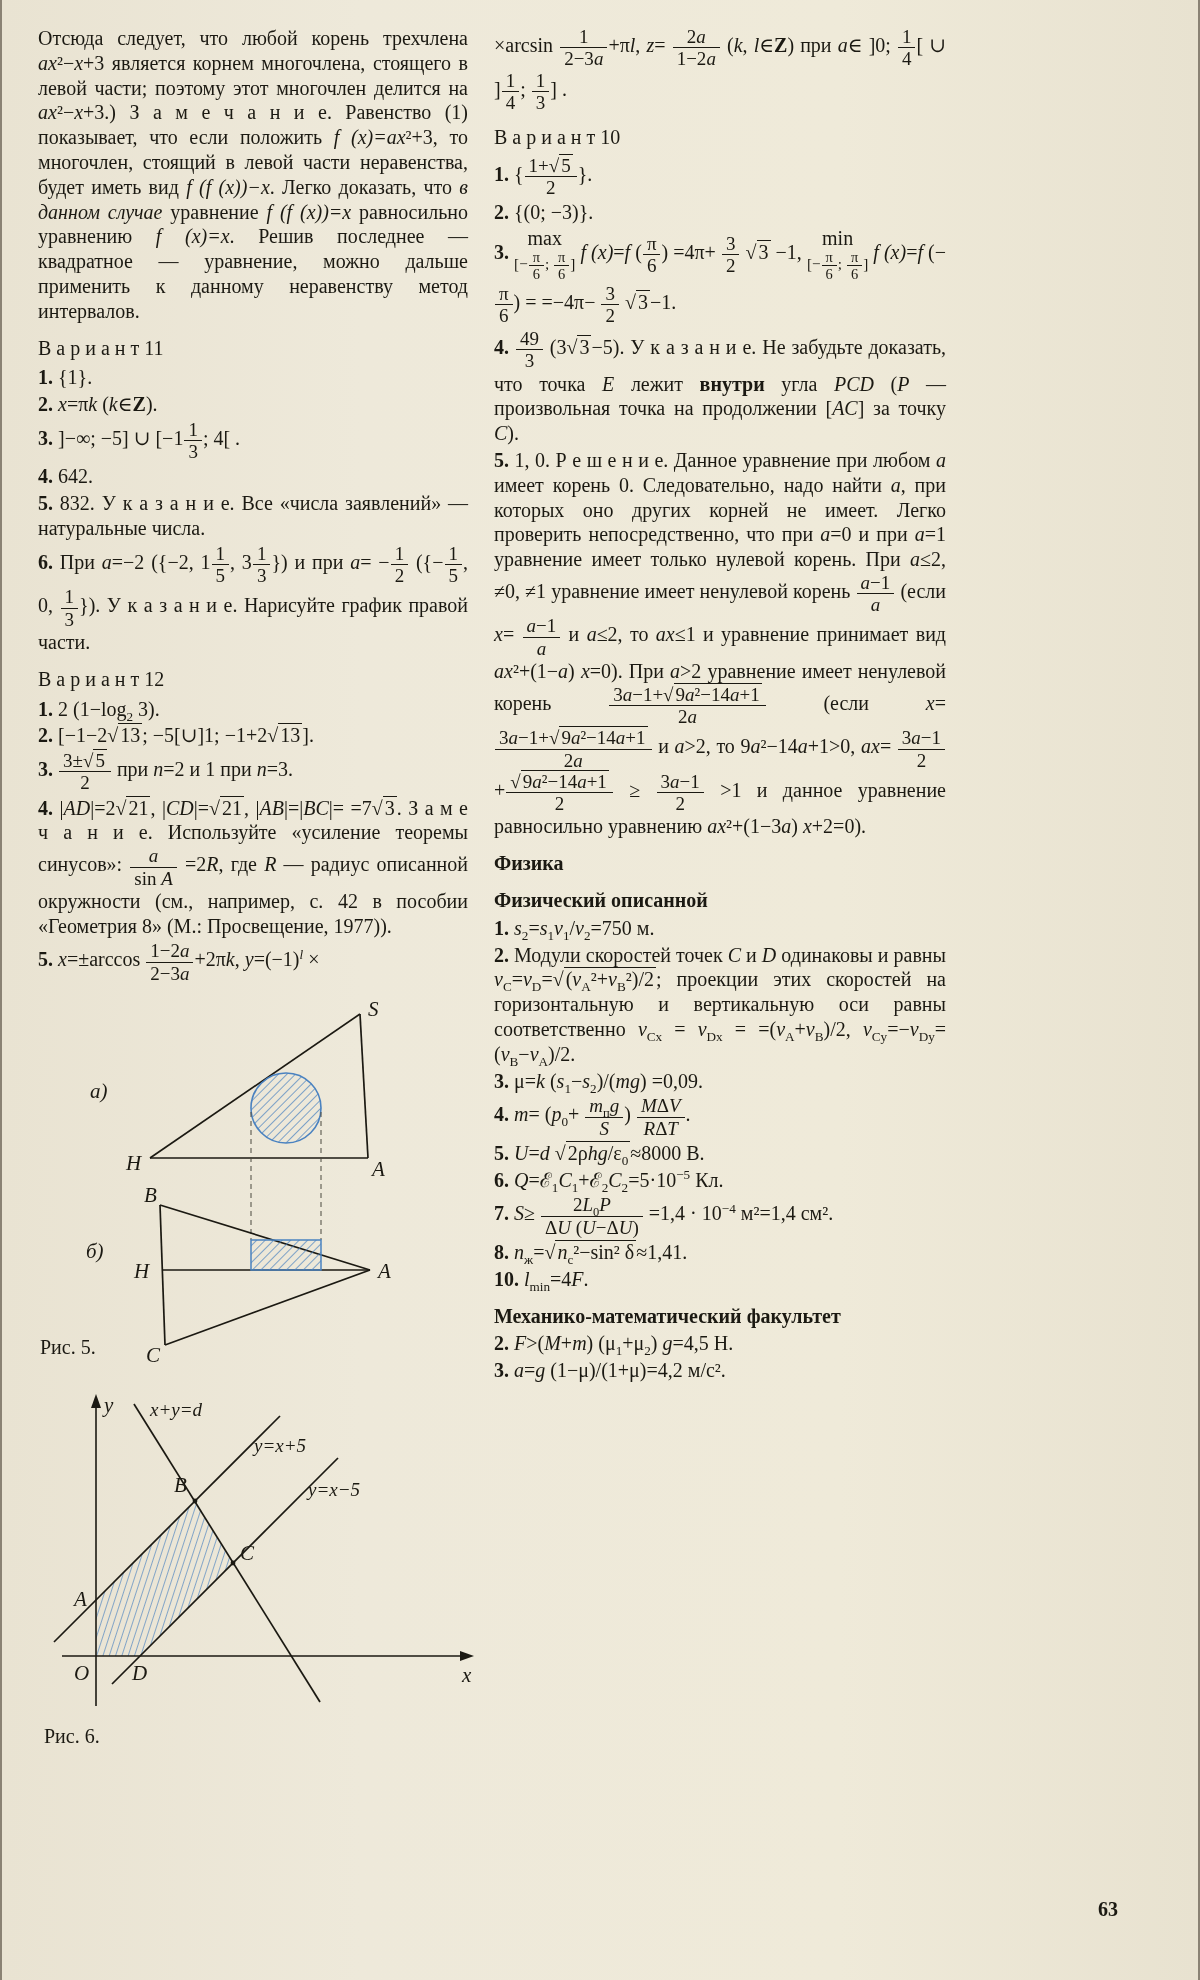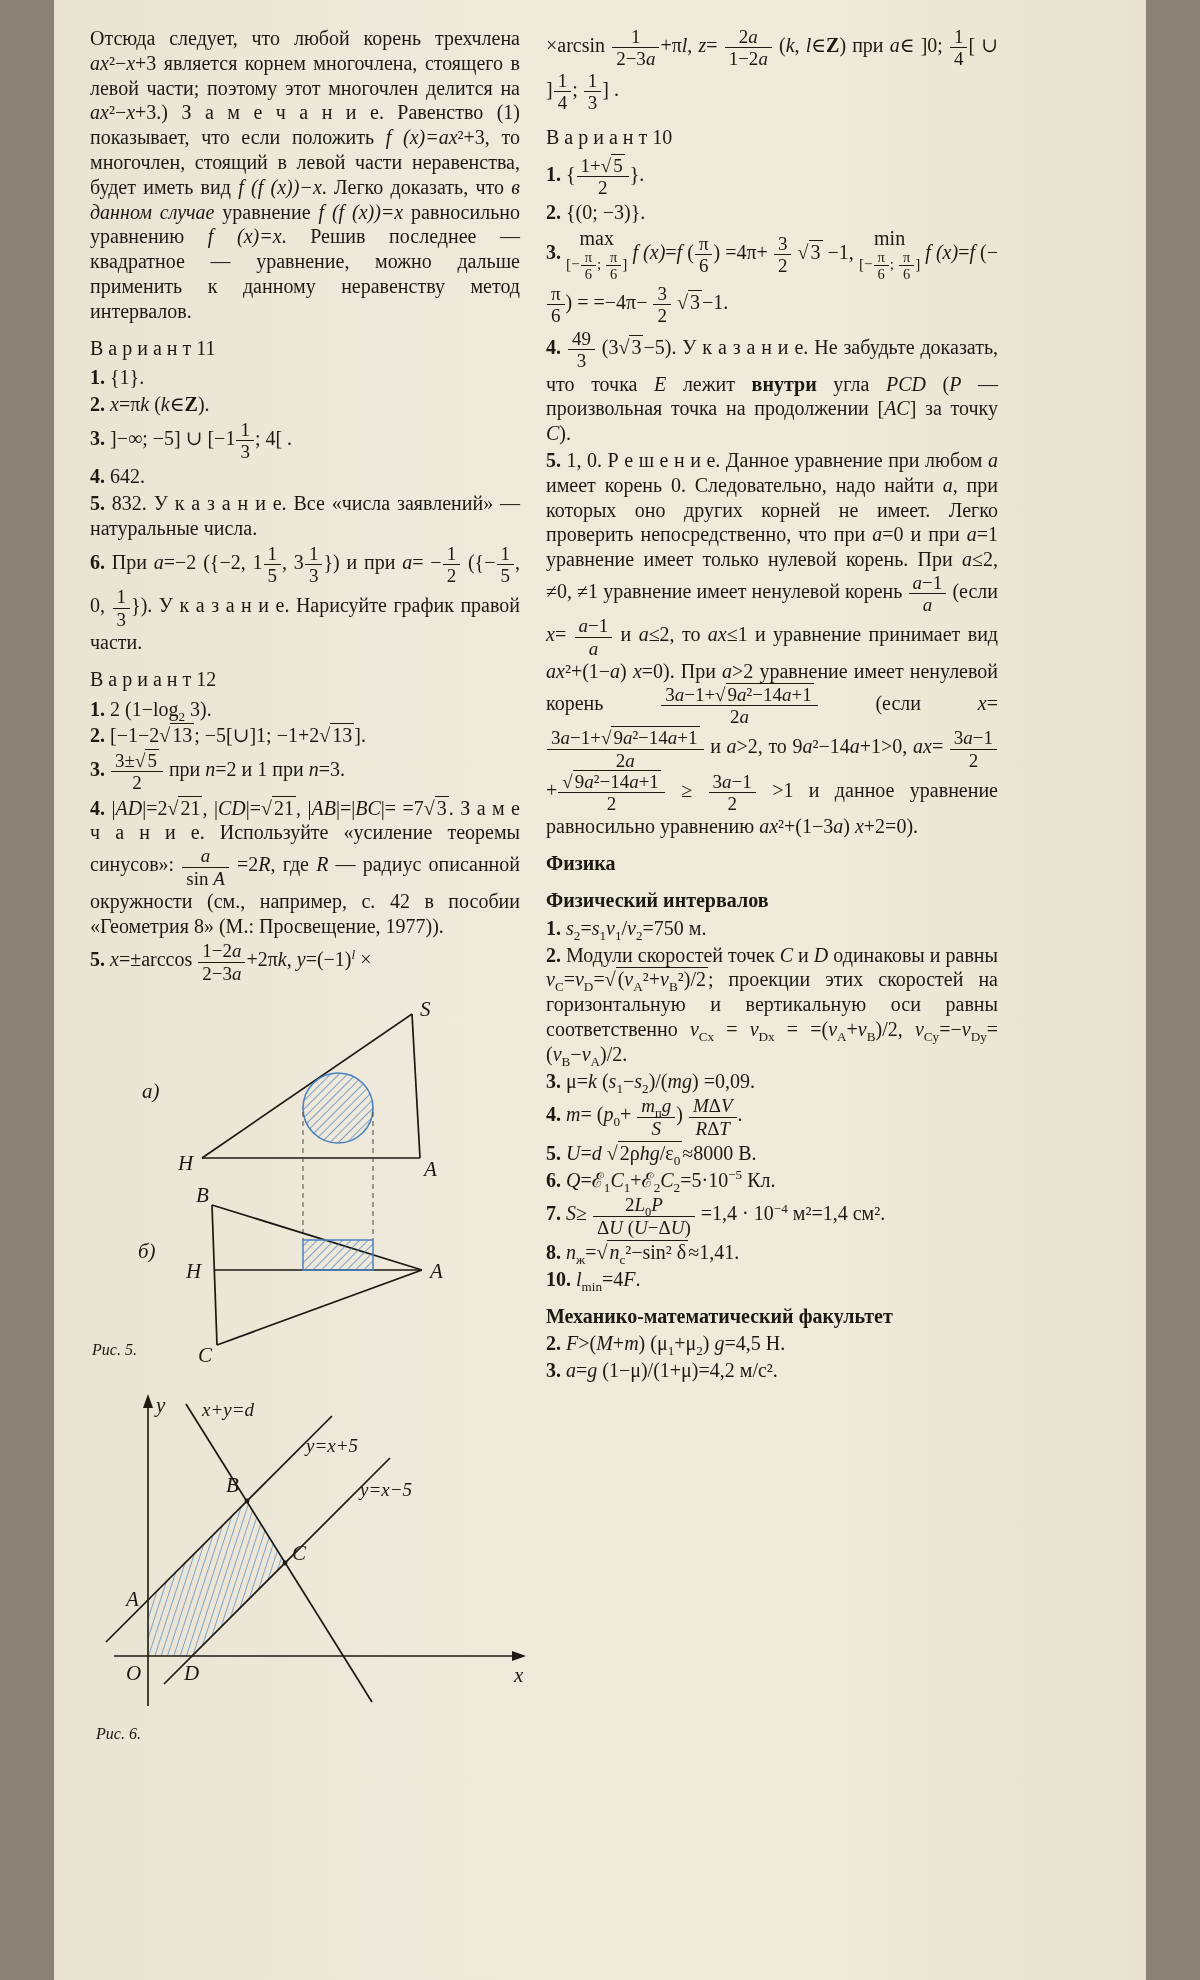--- a/index.html
+++ b/index.html
@@ -1,18 +1,18 @@
 <!DOCTYPE html>
 <html><head>
 <meta charset="utf-8">
 <style>
   * { margin:0; padding:0; box-sizing:border-box; }
   html,body { background:#8a8274; }
   .page {
-    position:relative; width:1092px; height:1980px; margin:0 auto;
+    position:relative; width:1196px; height:1980px; margin:0 auto;
     background:linear-gradient(90deg,#e9e3d2 0%, #eee9da 30%, #efead9 70%, #e8e2d0 100%);
     font-family:"Liberation Serif","DejaVu Serif",serif;
     color:#1b1912; overflow:hidden;
   }
   .col { position:absolute; top:26px; font-size:20px; line-height:1.24; }
   .col-left  { left:36px;  width:430px; }
   .col-right { left:492px; width:452px; }
   p.body, p.it { text-align:justify; }
   p.it { margin:2px 0; }
   .vt { margin:12px 0 5px 0; }
@@ -24,21 +24,21 @@
   .fr .fn { display:block; border-bottom:1.3px solid #1b1912; padding:0 4px; }
   .fr .fd { display:block; padding:0 4px; }
   .sq { white-space:nowrap; }
   .sq .rad { border-top:1.3px solid #1b1912; padding:0 2px; }
   .st { display:inline-block; vertical-align:middle; text-align:center; line-height:1.1; }
   .st .sa { display:block; }
   .st .sb { display:block; font-size:0.76em; }
   
   .fig { position:relative; margin-top:16px; }
   .fig svg { display:block; }
-  .figcap { font-style:italic; font-size:16px; }
+  .figcap { font-size:20px; }
   .figcap-5 { position:absolute; left:2px; bottom:12px; }
   .figcap-6 { margin:6px 0 0 6px; }
   .svglbl { font-family:"Liberation Serif","DejaVu Serif",serif; font-style:italic; font-size:21px; fill:#1b1912; }
   .svgeq  { font-family:"Liberation Serif","DejaVu Serif",serif; font-style:italic; font-size:19px; fill:#1b1912; }
   .pgnum { position:absolute; left:1096px; top:1898px; font-weight:bold; font-size:20px; }
 </style>
 </head>
 <body>
 
 <div class="page">
@@ -146,21 +146,21 @@
     <p class="body">×arcsin <span class="fr"><span class="fn">1</span><span class="fd">2−3<i>a</i></span></span>+π<i>l</i>,   <i>z</i>= <span class="fr"><span class="fn">2<i>a</i></span><span class="fd">1−2<i>a</i></span></span>   (<i>k</i>, <i>l</i>∈<b>Z</b>)  при <i>a</i>∈ ]0; <span class="fr"><span class="fn">1</span><span class="fd">4</span></span>[ ∪ ]<span class="fr"><span class="fn">1</span><span class="fd">4</span></span>; <span class="fr"><span class="fn">1</span><span class="fd">3</span></span>] .</p>
 
     <p class="vt">В а р и а н т   10</p>
     <p class="it"><b>1.</b> {<span class="fr"><span class="fn">1+<span class="sq">√<span class="rad">5</span></span></span><span class="fd">2</span></span>}.</p>
     <p class="it"><b>2.</b> {(0; −3)}.</p>
     <p class="it"><b>3.</b> <span class="st"><span class="sa">max</span><span class="sb">[−<span class="fr"><span class="fn">π</span><span class="fd">6</span></span>; <span class="fr"><span class="fn">π</span><span class="fd">6</span></span>]</span></span>  <i>f (x)</i>=<i>f</i> (<span class="fr"><span class="fn">π</span><span class="fd">6</span></span>) =4π+ <span class="fr"><span class="fn">3</span><span class="fd">2</span></span> <span class="sq">√<span class="rad">3</span></span> −1,    <span class="st"><span class="sa">min</span><span class="sb">[−<span class="fr"><span class="fn">π</span><span class="fd">6</span></span>; <span class="fr"><span class="fn">π</span><span class="fd">6</span></span>]</span></span>  <i>f (x)</i>=<i>f</i> (− <span class="fr"><span class="fn">π</span><span class="fd">6</span></span>) =  =−4π− <span class="fr"><span class="fn">3</span><span class="fd">2</span></span> <span class="sq">√<span class="rad">3</span></span>−1.</p>
     <p class="it"><b>4.</b> <span class="fr"><span class="fn">49</span><span class="fd">3</span></span> (3<span class="sq">√<span class="rad">3</span></span>−5).   У к а з а н и е.   Не забудьте доказать, что точка <i>E</i> лежит <b>внутри</b> угла <i>PCD</i> (<i>P</i> — произвольная точка на продолжении [<i>AC</i>] за точку <i>C</i>).</p>
     <p class="it"><b>5.</b> 1, 0.  Р е ш е н и е.  Данное уравнение при любом <i>a</i> имеет корень 0. Следовательно, надо найти <i>a</i>, при которых оно других корней не имеет. Легко проверить непосредственно, что при <i>a</i>=0 и при <i>a</i>=1 уравнение имеет только нулевой корень. При <i>a</i>≤2, ≠0, ≠1 уравнение имеет ненулевой корень <span class="fr"><span class="fn"><i>a</i>−1</span><span class="fd"><i>a</i></span></span>  (если <i>x</i>= <span class="fr"><span class="fn"><i>a</i>−1</span><span class="fd"><i>a</i></span></span> и <i>a</i>≤2, то <i>ax</i>≤1 и уравнение принимает вид <i>ax</i>²+(1−<i>a</i>) <i>x</i>=0). При <i>a</i>&gt;2 уравнение имеет ненулевой корень <span class="fr"><span class="fn">3<i>a</i>−1+<span class="sq">√<span class="rad">9<i>a</i>²−14<i>a</i>+1</span></span></span><span class="fd">2<i>a</i></span></span>  (если <i>x</i>= <span class="fr"><span class="fn">3<i>a</i>−1+<span class="sq">√<span class="rad">9<i>a</i>²−14<i>a</i>+1</span></span></span><span class="fd">2<i>a</i></span></span>  и  <i>a</i>&gt;2,  то 9<i>a</i>²−14<i>a</i>+1&gt;0,  <i>ax</i>= <span class="fr"><span class="fn">3<i>a</i>−1</span><span class="fd">2</span></span>+<span class="fr"><span class="fn"><span class="sq">√<span class="rad">9<i>a</i>²−14<i>a</i>+1</span></span></span><span class="fd">2</span></span> ≥ <span class="fr"><span class="fn">3<i>a</i>−1</span><span class="fd">2</span></span> &gt;1 и данное уравнение равносильно уравнению <i>ax</i>²+(1−3<i>a</i>) <i>x</i>+2=0).</p>
 
     <p class="bh">Физика</p>
-    <p class="bh">Физический интервалов</p>
+    <p class="bh">Физический описанной</p>
     <p class="it"><b>1.</b> <i>s</i><sub>2</sub>=<i>s</i><sub>1</sub><i>v</i><sub>1</sub>/<i>v</i><sub>2</sub>=750 м.</p>
     <p class="it"><b>2.</b> Модули скоростей точек <i>C</i> и <i>D</i> одинаковы и равны <i>v</i><sub>C</sub>=<i>v</i><sub>D</sub>=<span class="sq">√<span class="rad">(<i>v</i><sub>A</sub>²+<i>v</i><sub>B</sub>²)/2</span></span>;  проекции этих скоростей на горизонтальную и вертикальную оси равны соответственно <i>v</i><sub>Cx</sub> = <i>v</i><sub>Dx</sub> = =(<i>v</i><sub>A</sub>+<i>v</i><sub>B</sub>)/2,  <i>v</i><sub>Cy</sub>=−<i>v</i><sub>Dy</sub>=(<i>v</i><sub>B</sub>−<i>v</i><sub>A</sub>)/2.</p>
     <p class="it"><b>3.</b> μ=<i>k</i> (<i>s</i><sub>1</sub>−<i>s</i><sub>2</sub>)/(<i>mg</i>) =0,09.</p>
     <p class="it"><b>4.</b> <i>m</i>= (<i>p</i><sub>0</sub>+ <span class="fr"><span class="fn"><i>m</i><sub>п</sub><i>g</i></span><span class="fd"><i>S</i></span></span>) <span class="fr"><span class="fn"><i>M</i>Δ<i>V</i></span><span class="fd"><i>R</i>Δ<i>T</i></span></span>.</p>
     <p class="it"><b>5.</b> <i>U</i>=<i>d</i> <span class="sq">√<span class="rad">2ρ<i>hg</i>/ε<sub>0</sub></span></span>≈8000 В.</p>
     <p class="it"><b>6.</b> <i>Q</i>=ℰ<sub>1</sub><i>C</i><sub>1</sub>+ℰ<sub>2</sub><i>C</i><sub>2</sub>=5·10<sup>−5</sup> Кл.</p>
     <p class="it"><b>7.</b> <i>S</i>≥ <span class="fr"><span class="fn">2<i>L</i><sub>0</sub><i>P</i></span><span class="fd">Δ<i>U</i> (<i>U</i>−Δ<i>U</i>)</span></span> =1,4 · 10<sup>−4</sup>  м²=1,4  см².</p>
     <p class="it"><b>8.</b> <i>n</i><sub>ж</sub>=<span class="sq">√<span class="rad"><i>n</i><sub>c</sub>²−sin² δ</span></span>≈1,41.</p>
     <p class="it"><b>10.</b> <i>l</i><sub>min</sub>=4<i>F</i>.</p>
 

